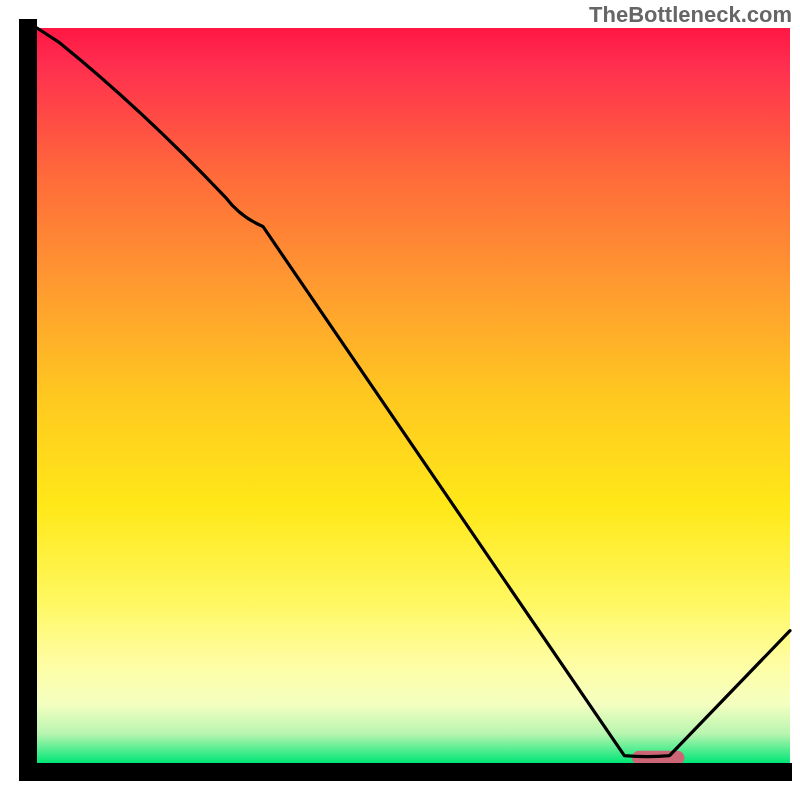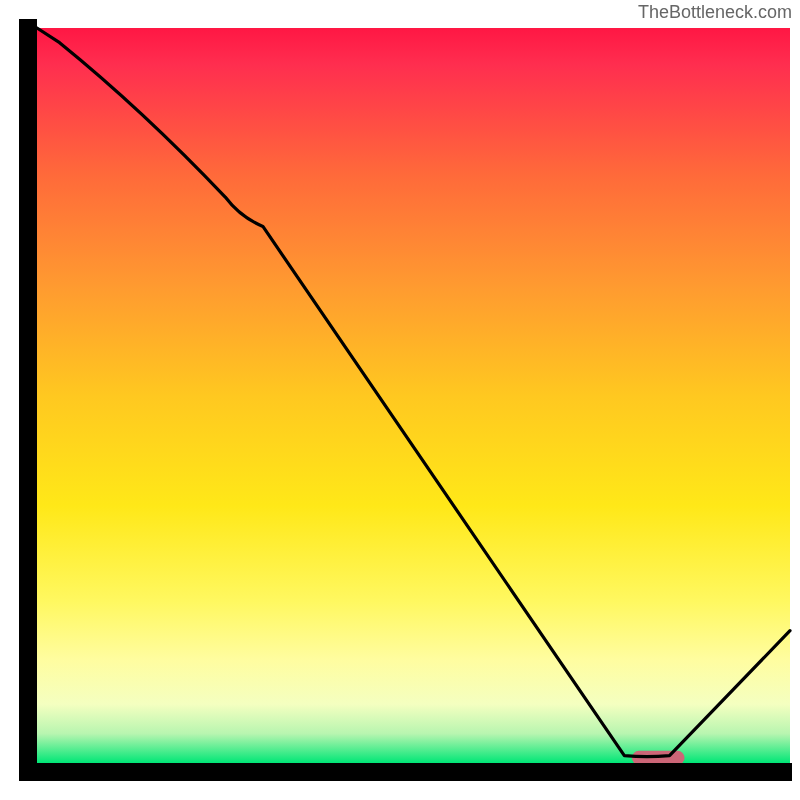--- a/index.html
+++ b/index.html
@@ -13,22 +13,23 @@
   .container {
     position: relative;
     width: 800px;
     height: 800px;
   }
   .watermark {
     position: absolute;
     top: 2px;
     right: 8px;
     color: #666666;
-    font-size: 18px;
+    font-size: 22px;
     z-index: 10;
+    font-weight: bold;
   }
   svg {
     display: block;
   }
 </style>
 </head>
 <body>
 
 <div class="container">
   <div class="watermark">TheBottleneck.com</div>

